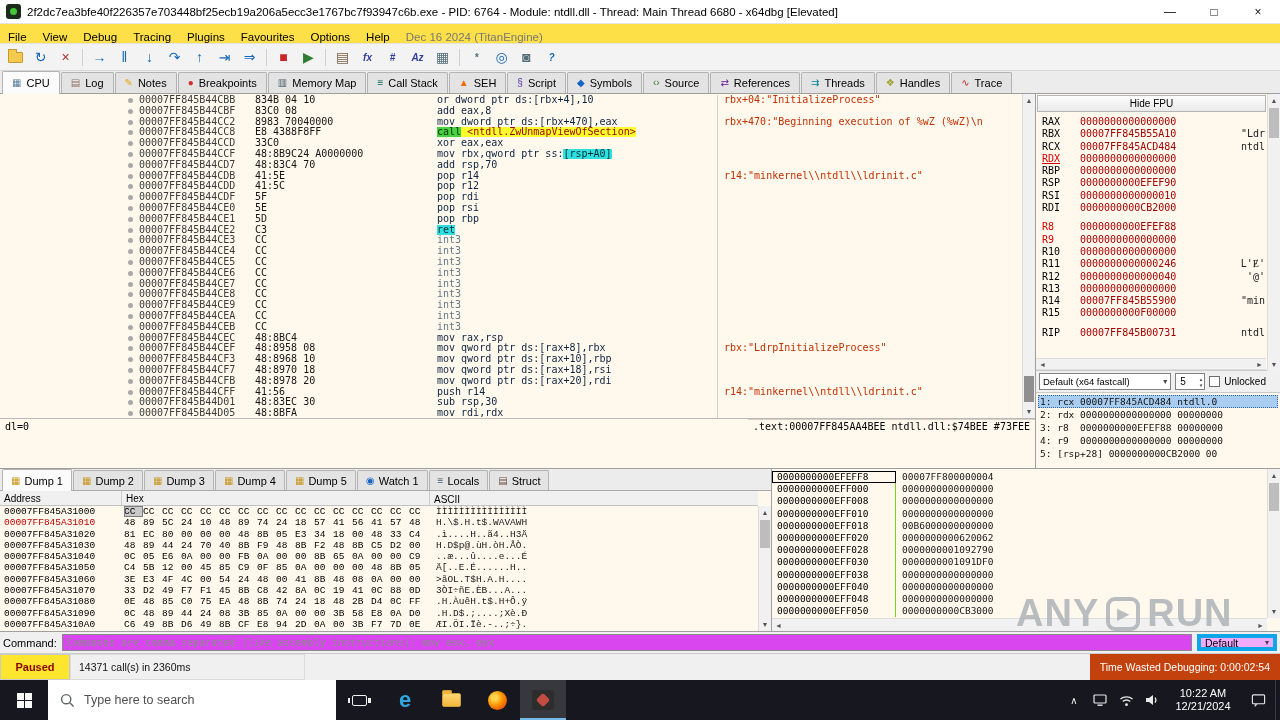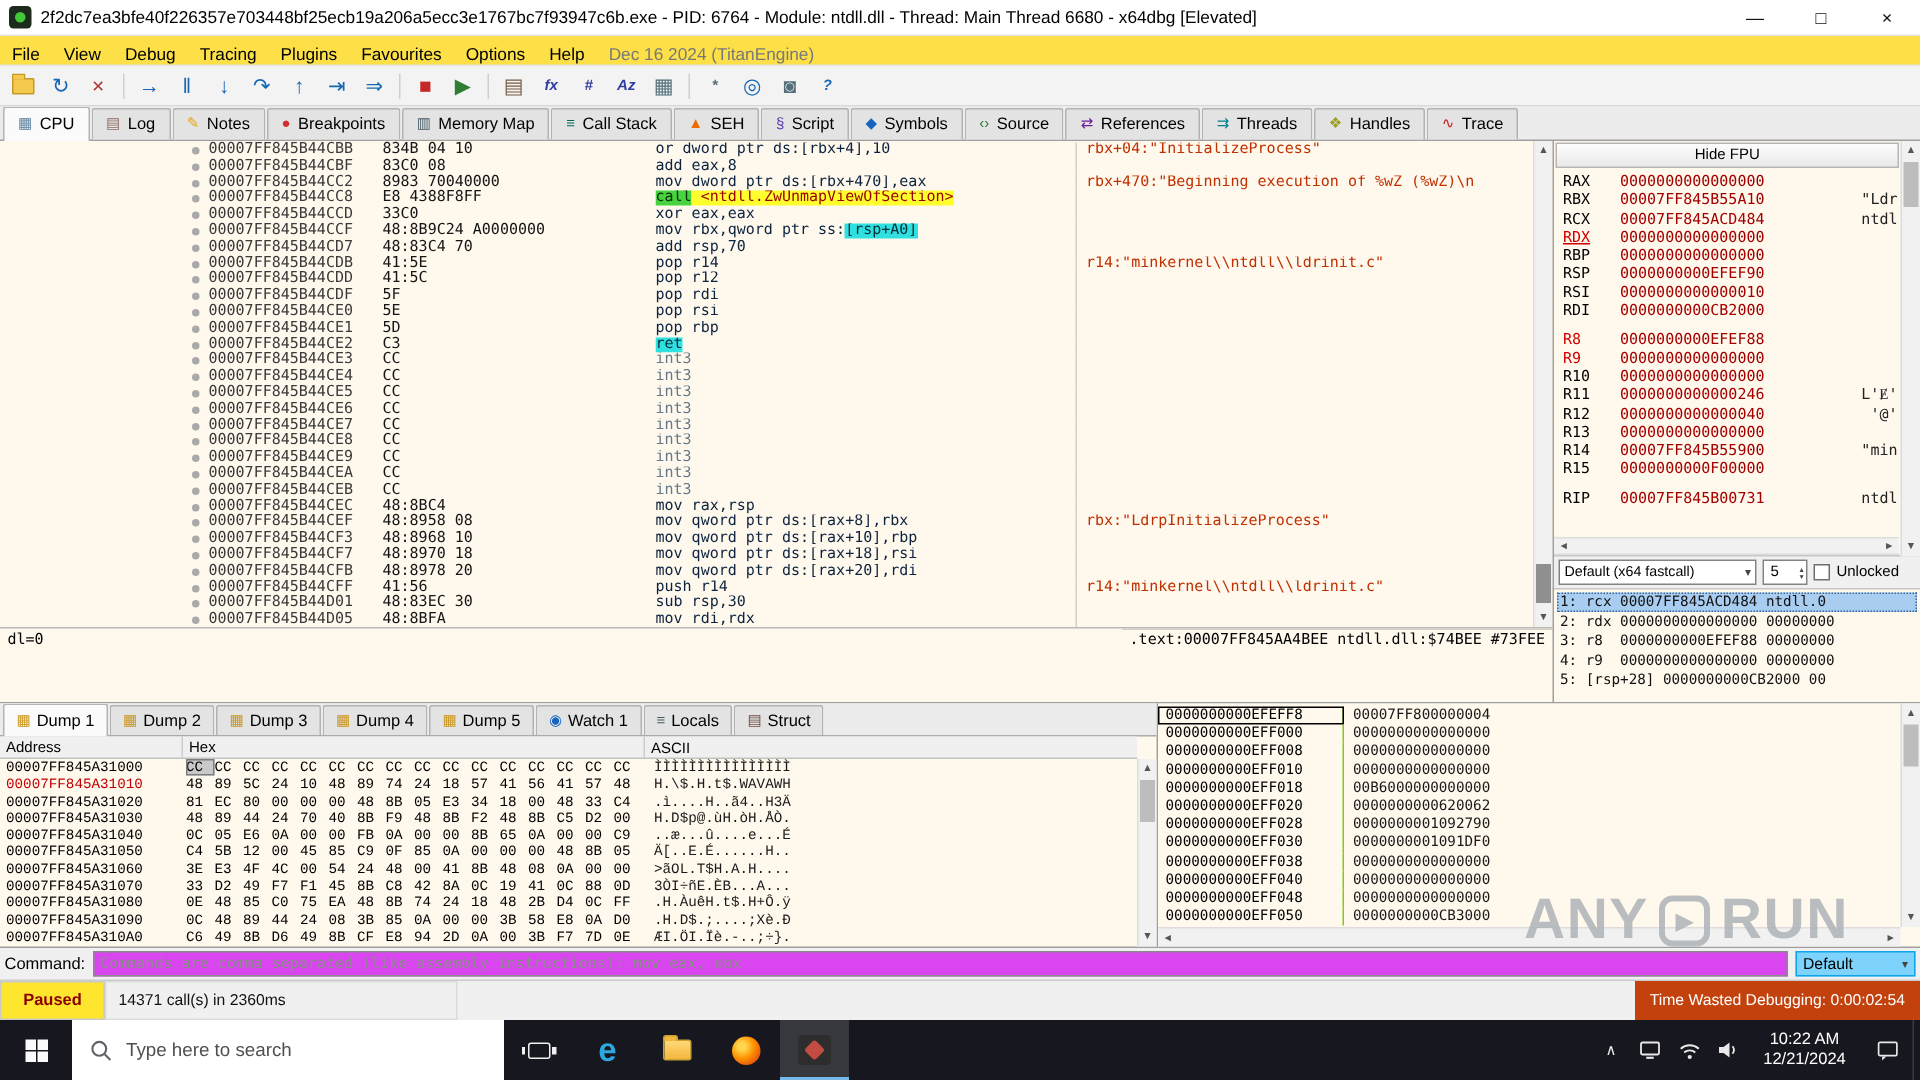--- a/index.html
+++ b/index.html
@@ -119,21 +119,21 @@
 .st-val{padding-left:6px;color:#191919}
 .stack-hsb{height:13px;background:#f1f1f1;border-top:1px solid #dddddd;display:flex;justify-content:space-between;margin-right:0}
 .stack-vsb{right:0;top:0;bottom:13px}
 .stack-vsb .sb-thumb{top:14px;height:28px}
 
 
 .commandbar{height:22px;background:#f0f0f0;display:flex;align-items:center;padding:0 3px;gap:5px;border-bottom:1px solid #cccccc}
 .cmd-label{font-size:11px;flex:none}
 .cmd-input{flex:1;height:17px;border:1px solid #8a8a8a;background:#d946ef;font-size:10px;color:#333;padding:0 4px}
 .cmd-input::placeholder{color:#8b8b8b}
-.cmd-profile{width:80px;height:17px;background:#7dd3fc;border:1px solid #0ea5e9;font-size:10.5px;display:flex;align-items:center;padding:0 4px;flex:none}
+.cmd-profile{width:80px;height:17px;background:#f0abfc;border:4px solid #0ea5e9;font-size:10.5px;display:flex;align-items:center;padding:0 4px;flex:none}
 .cmd-profile::after{content:"▾";margin-left:auto;font-size:8px;color:#444}
 .statusbar{height:26px;background:#f0f0f0;display:flex;align-items:stretch}
 .st-paused{width:70px;background:#ffe62e;color:#8b0000;font-weight:bold;font-size:11px;display:flex;align-items:center;justify-content:center;border:1px solid #c9c9c9;flex:none}
 .st-info{min-width:235px;font-size:10.5px;display:flex;align-items:center;padding:0 8px;border:1px solid #dcdcdc;color:#111}
 .st-spacer{flex:1}
 .st-time{background:#c2410c;color:#fff;font-size:10.5px;display:flex;align-items:center;padding:0 10px;flex:none}
 
 
 .taskbar{height:40px;background:#17171f;display:flex;align-items:stretch;color:#fff}
 .tb-start{width:48px;display:flex;align-items:center;justify-content:center}

